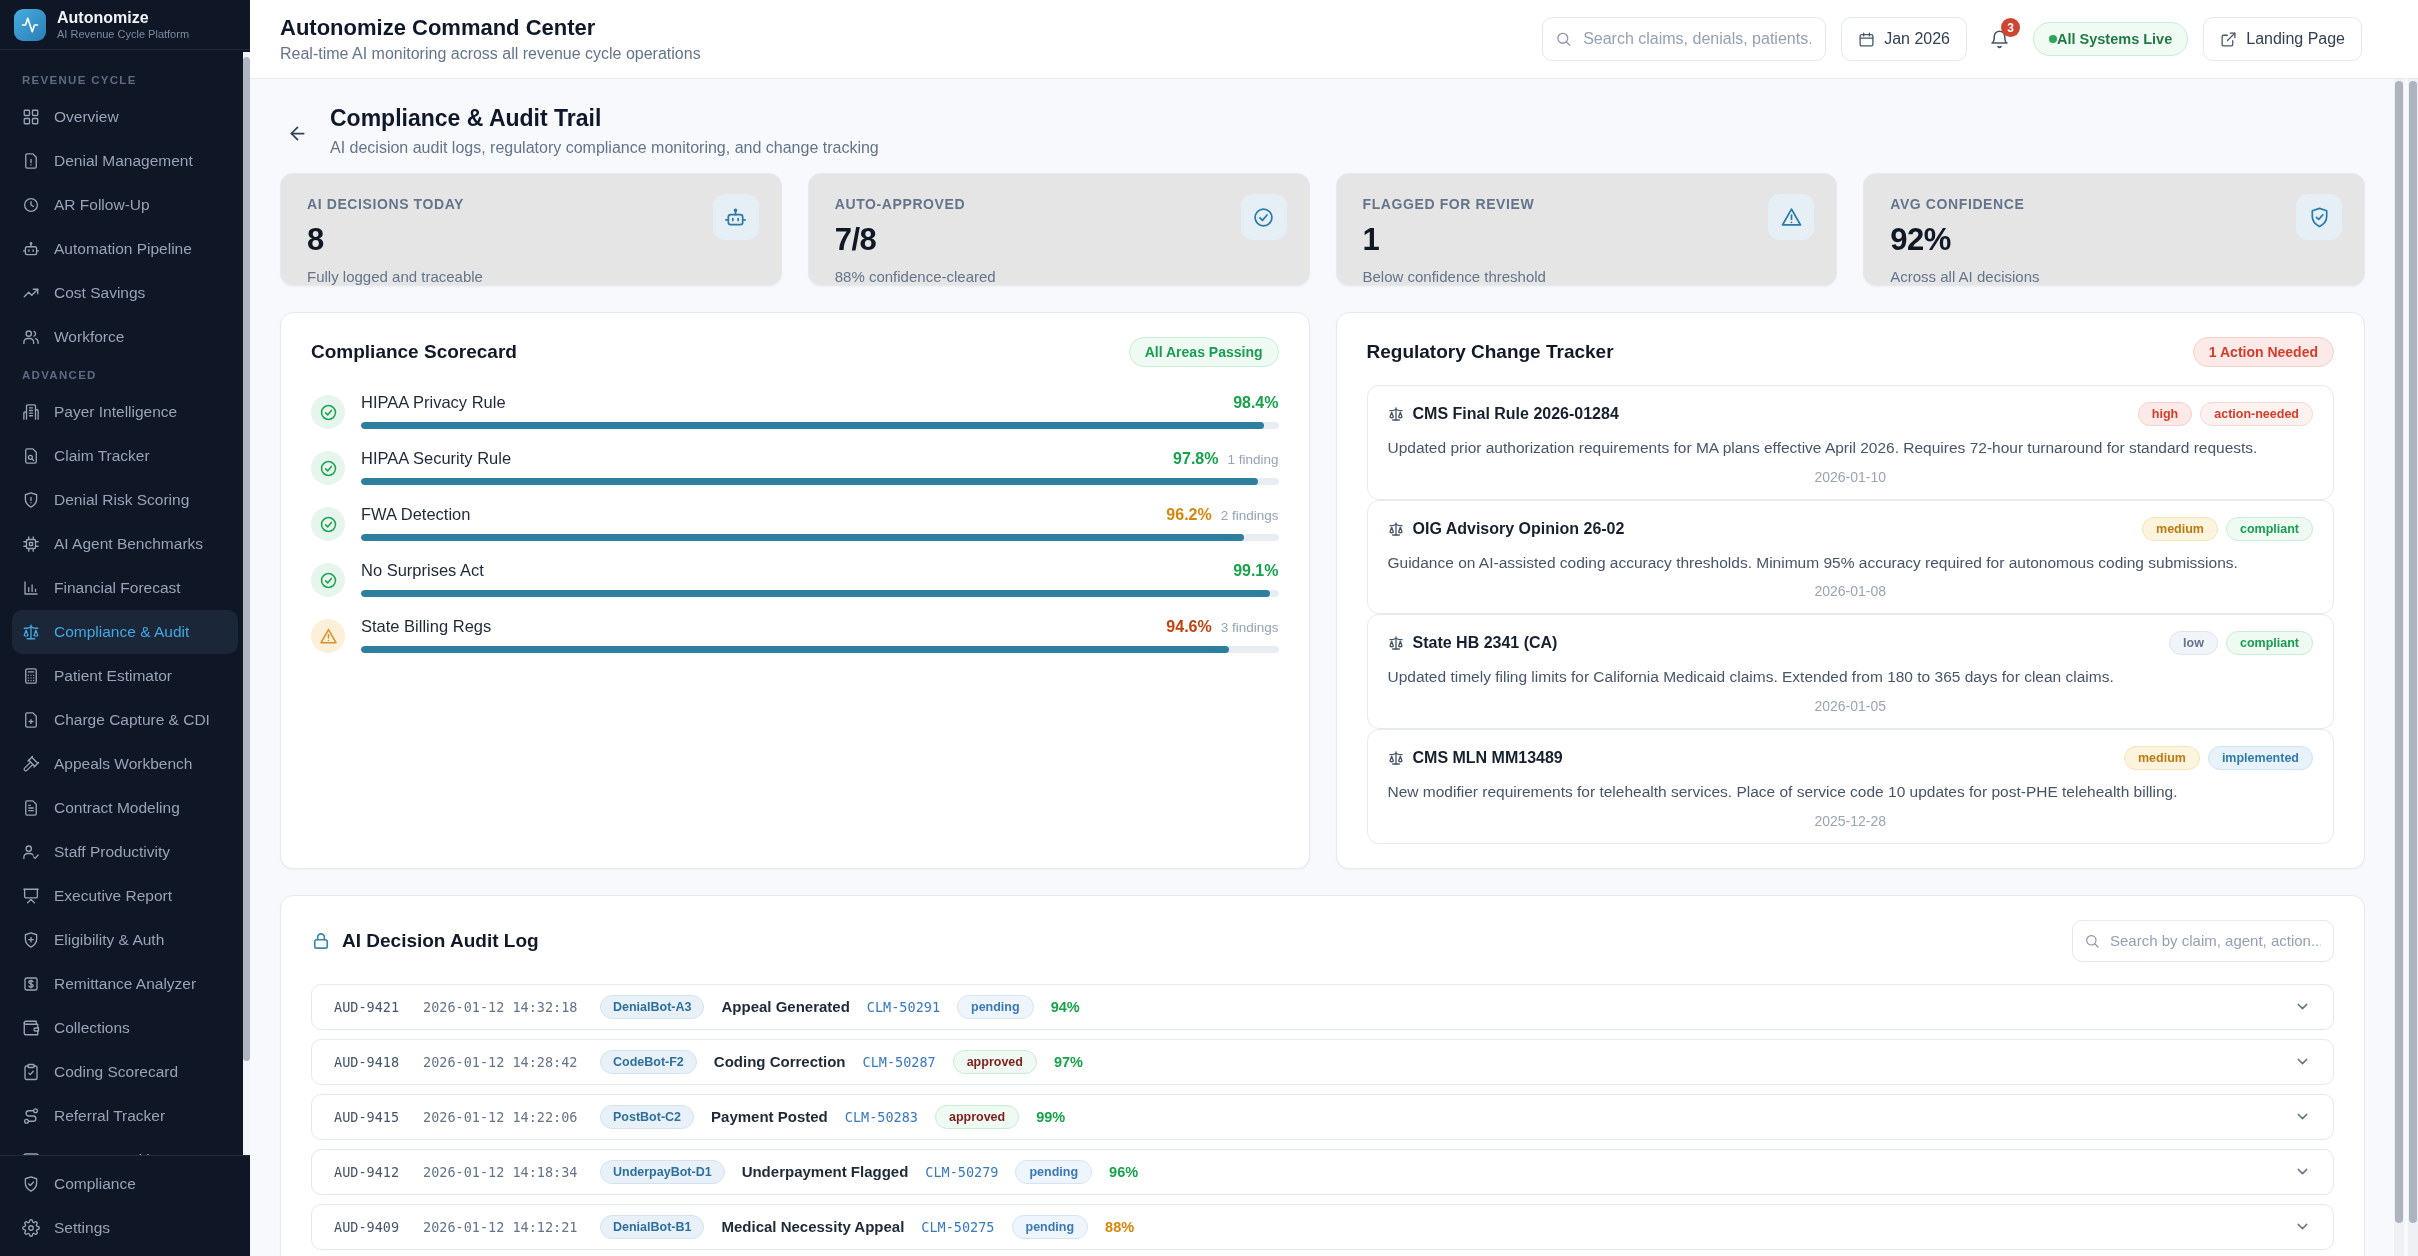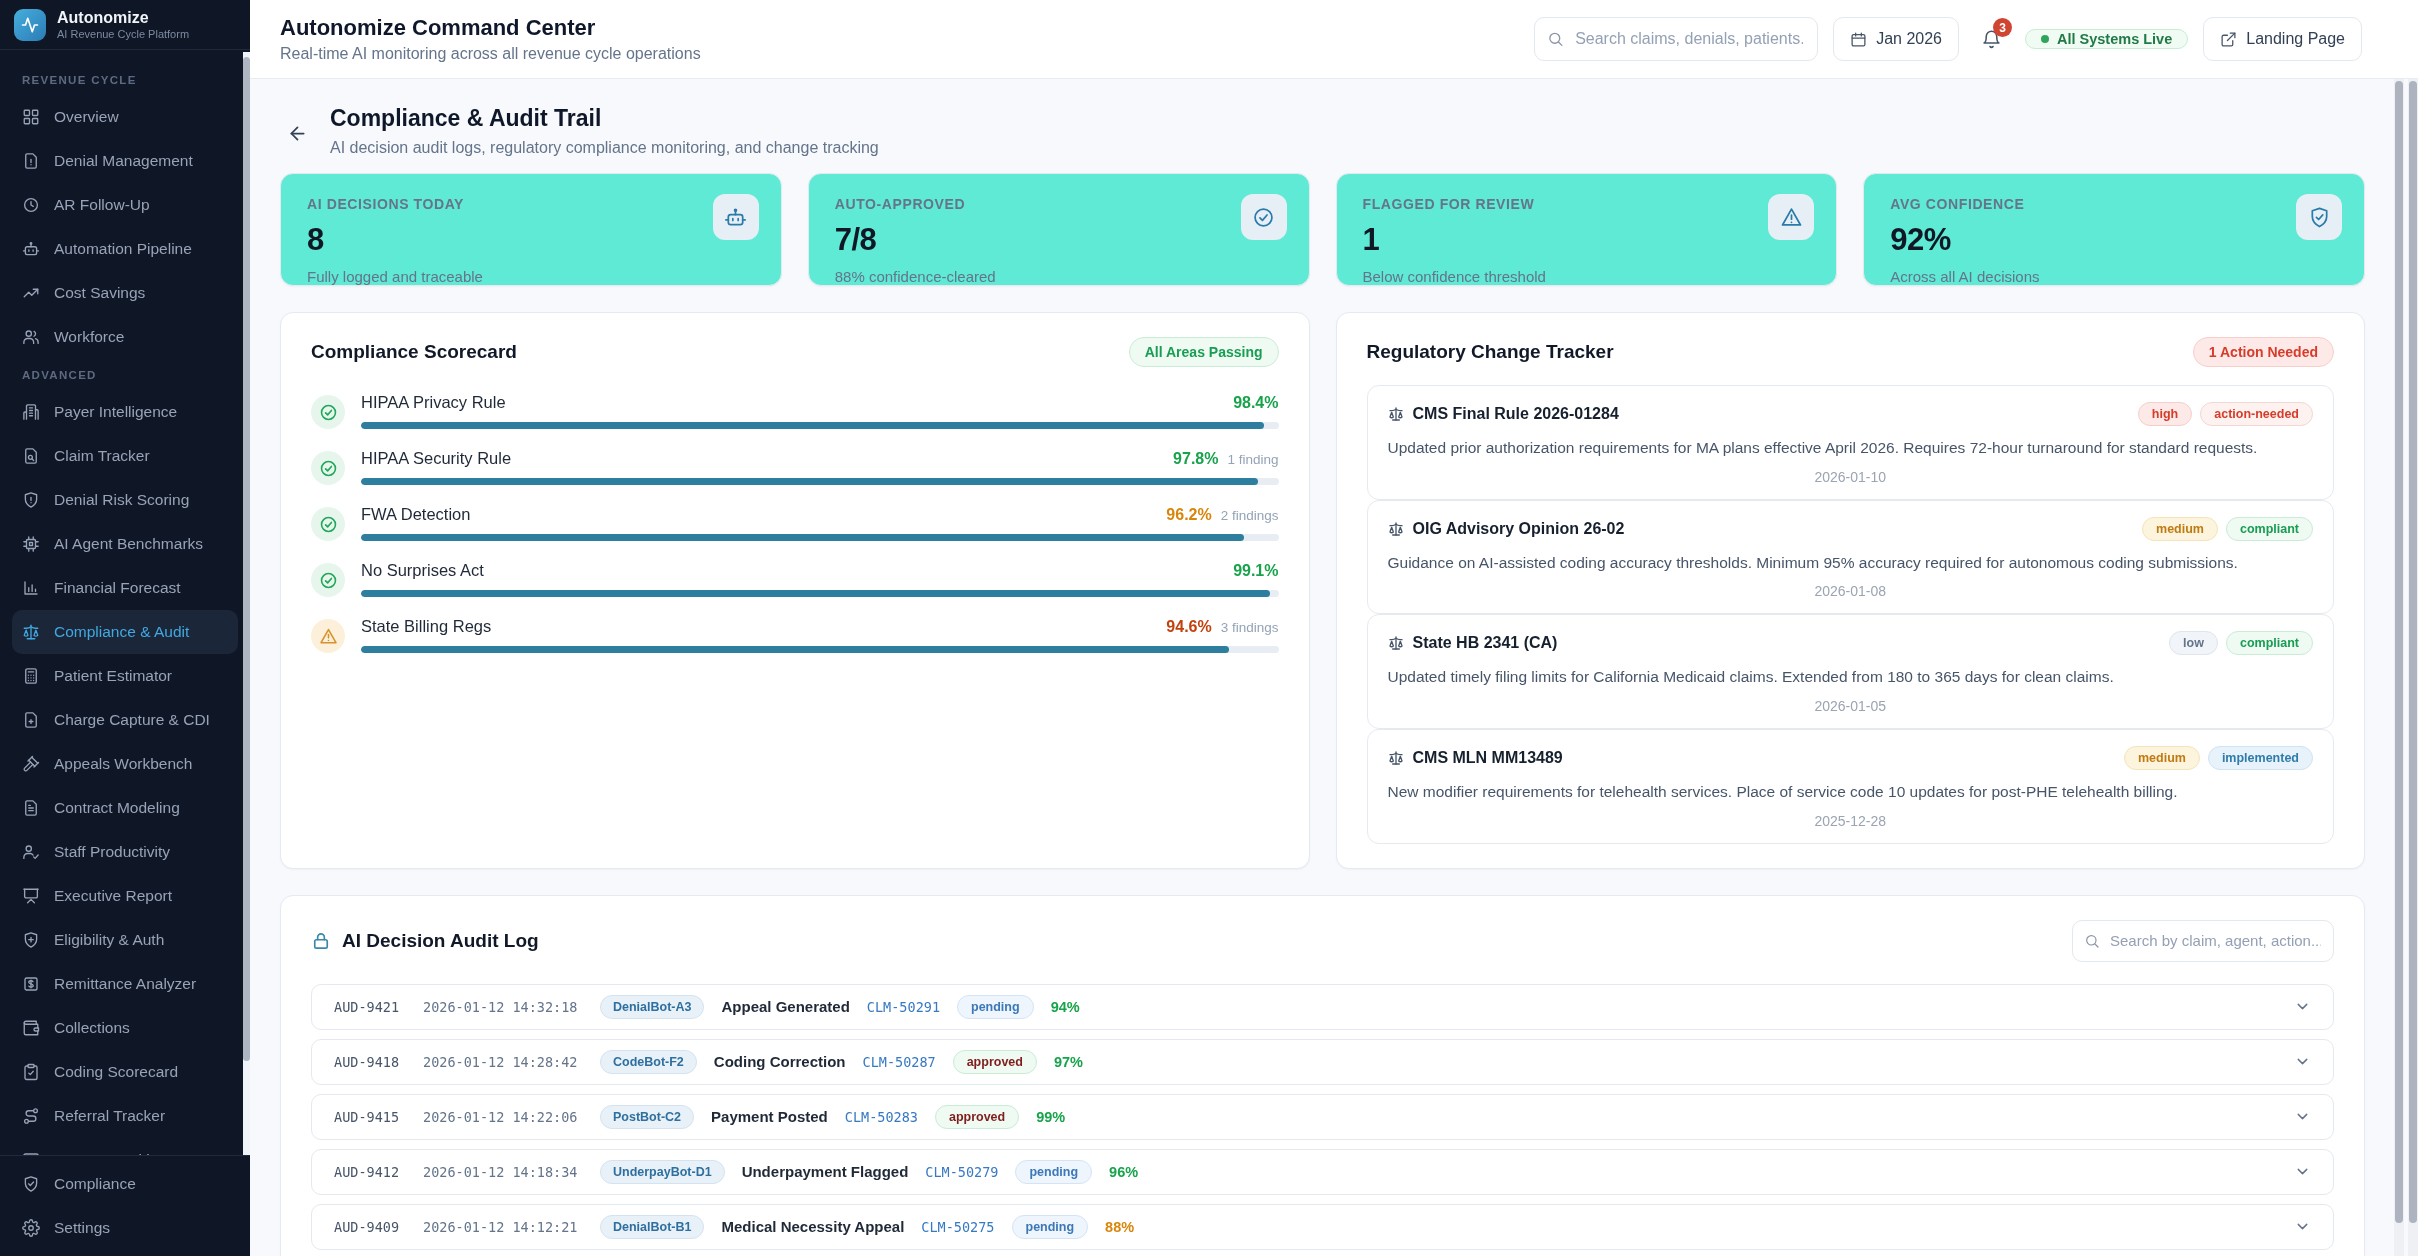--- a/index.html
+++ b/index.html
@@ -31,32 +31,32 @@
   .topbar-right { margin-left:auto; display:flex; align-items:center; gap:15px; }
   .search-box { position:relative; }
   .search-box svg { position:absolute; left:13px; top:50%; transform:translateY(-50%); width:17px; height:17px; color:#8b95a7; }
   .search-box input { width:284px; height:44px; border:1px solid #e2e8f0; border-radius:10px; background:#fff; padding:0 14px 0 40px; font-size:16px; color:#334155; outline:none; font-family:"Liberation Sans",sans-serif; }
   .search-box input::placeholder { color:#94a0b4; }
   .btn { height:44px; display:inline-flex; align-items:center; gap:9px; padding:0 16px; border:1px solid #e2e8f0; border-radius:10px; background:#fff; font-size:16px; color:#334155; cursor:pointer; }
   .btn svg { width:17px; height:17px; color:#475569; }
   .bell-wrap { position:relative; width:36px; height:44px; display:flex; align-items:center; justify-content:center; cursor:pointer; }
   .bell-wrap svg { width:21px; height:21px; color:#475569; }
   .bell-badge { position:absolute; top:1px; right:-2px; min-width:19px; height:19px; border-radius:10px; background:#cf4532; color:#fff; font-size:12px; font-weight:bold; display:flex; align-items:center; justify-content:center; padding:0 4px; }
-  .live-pill { height:20px; display:inline-flex; align-items:center; gap:8px; padding:0 15px; border-radius:999px; background:#f0fbf4; border:1px solid #c8ecd4; color:#217a46; font-size:14.5px; font-weight:bold; }
+  .live-pill { height:34px; display:inline-flex; align-items:center; padding:0 15px; border-radius:999px; background:#f0fbf4; border:1px solid #c8ecd4; color:#217a46; font-size:14.5px; font-weight:bold; }
   .live-dot { width:8px; height:8px; border-radius:50%; background:#2fa45c; }
 
   .content { flex:1; overflow:hidden; padding:18px 53px 0 30px; position:relative; }
   .page-head { display:flex; align-items:center; gap:16px; padding:8px 0 16px 0; }
   .back-btn { width:34px; height:34px; display:flex; align-items:center; justify-content:center; border-radius:8px; cursor:pointer; color:#334155; margin-top:5px; }
   .back-btn svg { width:21px; height:21px; }
   .page-title { font-size:23px; font-weight:bold; color:#0f172a; }
   .page-sub { font-size:16px; color:#64748b; margin-top:7px; }
 
   .stat-grid { display:grid; grid-template-columns:repeat(4,1fr); gap:26px; }
-  .stat-card { background:#5eead4; border:1px solid #e5eaf1; border-radius:13px; padding:22px 26px; position:relative; height:113px; box-shadow:0 1px 2px rgba(15,23,42,.04); }
+  .stat-card { background:#e5e5e5; border:1px solid #e5eaf1; border-radius:13px; padding:22px 26px; position:relative; height:113px; box-shadow:0 1px 2px rgba(15,23,42,.04); }
   .stat-label { font-size:14px; font-weight:bold; letter-spacing:.6px; color:#64748b; }
   .stat-value { font-size:31px; font-weight:bold; color:#101826; margin-top:10px; letter-spacing:-.5px; }
   .stat-sub { font-size:15px; color:#64748b; margin-top:10px; }
   .stat-icon { position:absolute; top:20px; right:22px; width:46px; height:46px; border-radius:12px; background:#e7eff6; display:flex; align-items:center; justify-content:center; color:#2a7ba8; }
   .stat-icon svg { width:23px; height:23px; }
 
   .panel-row { display:grid; grid-template-columns:1fr 1fr; gap:26px; margin-top:26px; }
   .panel { background:#fff; border:1px solid #e5eaf1; border-radius:13px; padding:24px 30px; min-height:484px; box-shadow:0 1px 2px rgba(15,23,42,.04); }
   .panel-head { display:flex; align-items:center; justify-content:space-between; }
   .panel-title { font-size:19px; font-weight:bold; color:#111827; }

